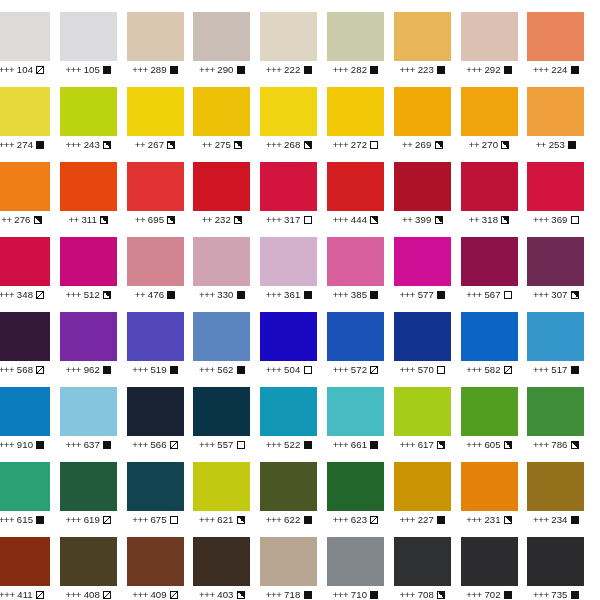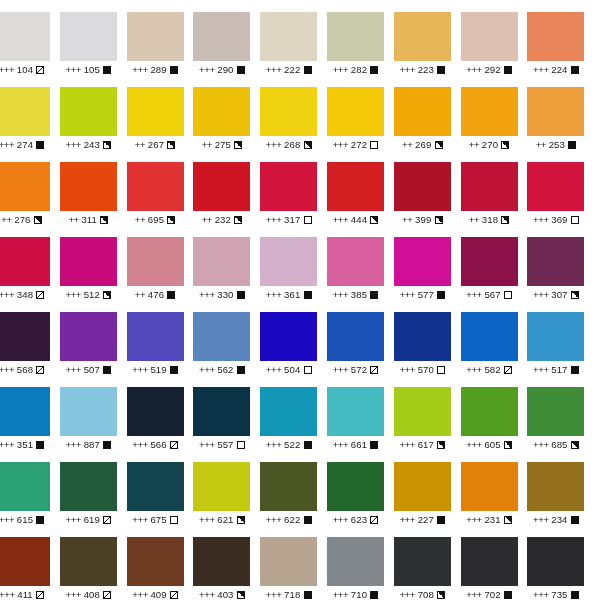--- a/index.html
+++ b/index.html
@@ -347,21 +347,21 @@
       <div class="caption">
         <span class="plus">+++</span>
         <span class="code">568</span>
         <span class="op diag"></span>
       </div>
     </div>
     <div class="cell">
       <div class="swatch" style="background: rgb(120, 40, 163);"></div>
       <div class="caption">
         <span class="plus">+++</span>
-        <span class="code">507</span>
+        <span class="code">962</span>
         <span class="op full"></span>
       </div>
     </div>
     <div class="cell">
       <div class="swatch" style="background: rgb(82, 72, 187);"></div>
       <div class="caption">
         <span class="plus">+++</span>
         <span class="code">519</span>
         <span class="op full"></span>
       </div>
@@ -411,29 +411,29 @@
       <div class="caption">
         <span class="plus">+++</span>
         <span class="code">517</span>
         <span class="op full"></span>
       </div>
     </div>
     <div class="cell">
       <div class="swatch" style="background: rgb(11, 124, 189);"></div>
       <div class="caption">
         <span class="plus">+++</span>
-        <span class="code">351</span>
+        <span class="code">910</span>
         <span class="op full"></span>
       </div>
     </div>
     <div class="cell">
       <div class="swatch" style="background: rgb(133, 197, 222);"></div>
       <div class="caption">
         <span class="plus">+++</span>
-        <span class="code">887</span>
+        <span class="code">637</span>
         <span class="op full"></span>
       </div>
     </div>
     <div class="cell">
       <div class="swatch" style="background: rgb(23, 34, 51);"></div>
       <div class="caption">
         <span class="plus">+++</span>
         <span class="code">566</span>
         <span class="op diag"></span>
       </div>
@@ -475,21 +475,21 @@
       <div class="caption">
         <span class="plus">+++</span>
         <span class="code">605</span>
         <span class="op half"></span>
       </div>
     </div>
     <div class="cell">
       <div class="swatch" style="background: rgb(63, 141, 56);"></div>
       <div class="caption">
         <span class="plus">+++</span>
-        <span class="code">685</span>
+        <span class="code">786</span>
         <span class="op half"></span>
       </div>
     </div>
     <div class="cell">
       <div class="swatch" style="background: rgb(43, 160, 119);"></div>
       <div class="caption">
         <span class="plus">+++</span>
         <span class="code">615</span>
         <span class="op full"></span>
       </div>

